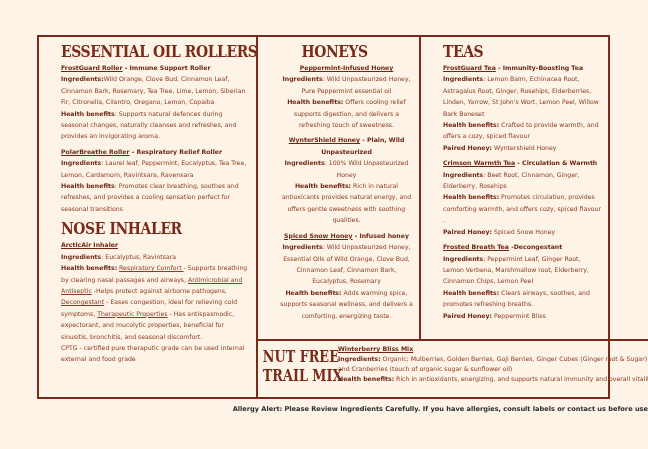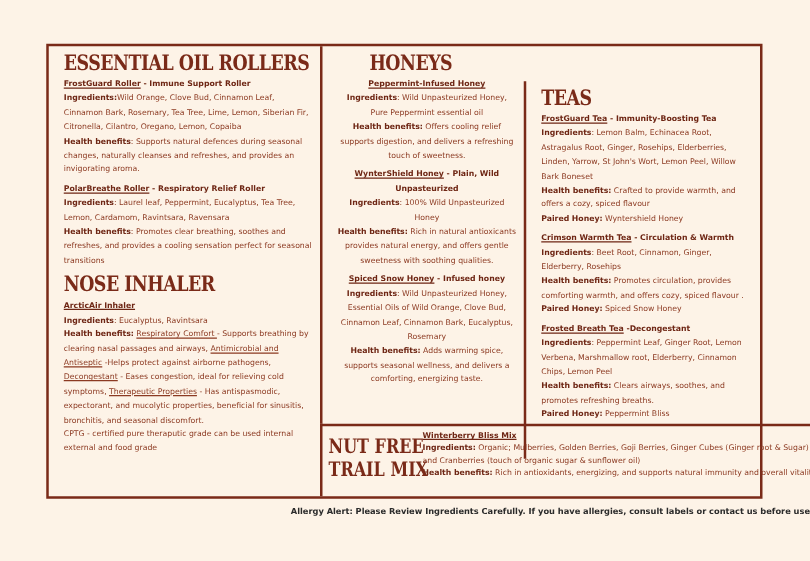--- a/index.html
+++ b/index.html
@@ -14,25 +14,25 @@
   .frame {
     position: absolute;
     left: 37px; top: 35px;
     width: 573px; height: 364px;
     border: 2px solid #7a2a18;
     box-sizing: border-box;
   }
   .col {
     position: absolute;
     box-sizing: border-box;
-    padding: 4px 6px 2px 12px;
+    padding: 4px 6px 2px 22px;
   }
   .col-oils { left: 0; top: 0; width: 217px; height: 360px; }
   .col-honeys { left: 217px; top: 0; width: 163px; height: 302px; border-left: 2px solid #7a2a18; text-align: center; }
-  .col-teas { left: 380px; top: 0; width: 189px; height: 302px; border-left: 2px solid #7a2a18; margin-top: 28px; }
+  .col-teas { left: 380px; top: 0; width: 189px; height: 302px; border-left: 2px solid #7a2a18; }
   .row-trail {
     position: absolute; left: 217px; top: 302px; width: 409px; height: 58px;
     border-left: 2px solid #7a2a18; border-top: 2px solid #7a2a18;
     box-sizing: border-box;
     display: flex;
   }
   .section-title {
     font-family: "DejaVu Serif", serif;
     font-weight: bold;
     color: #7a2a18;

